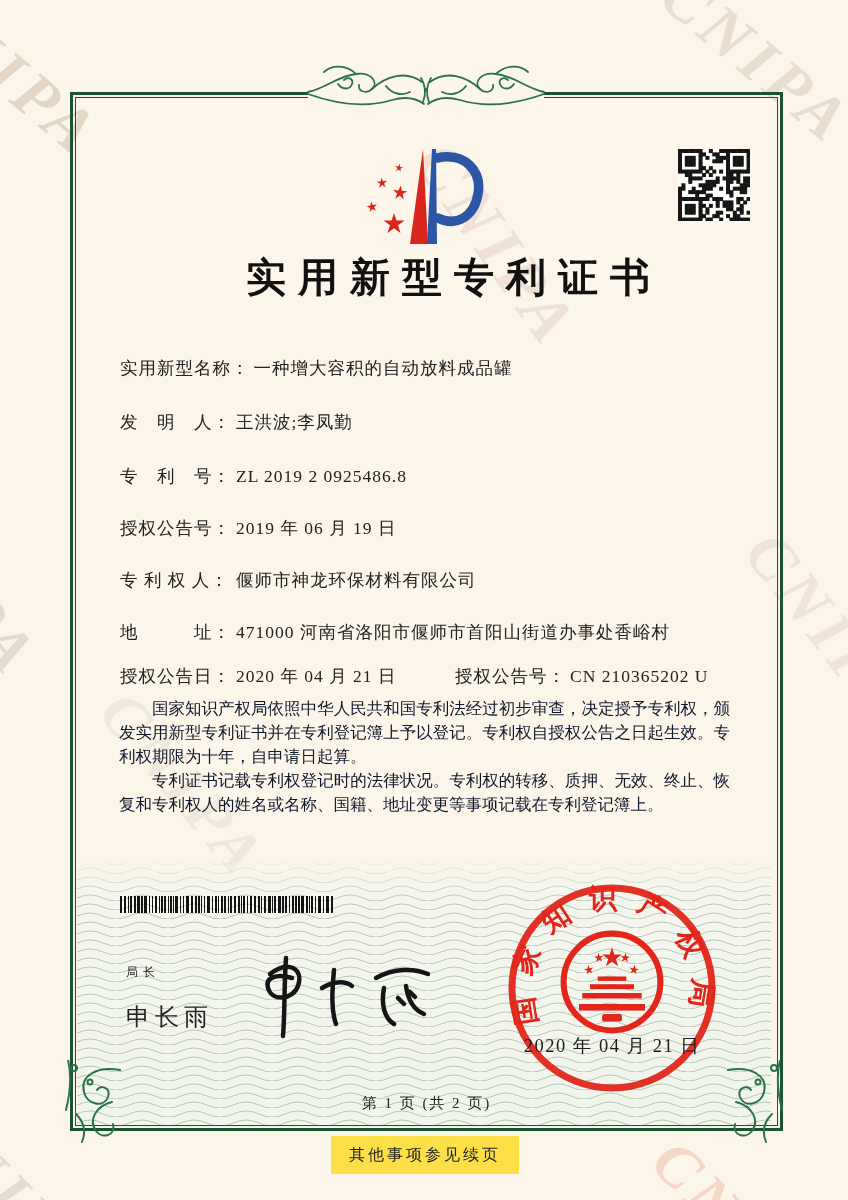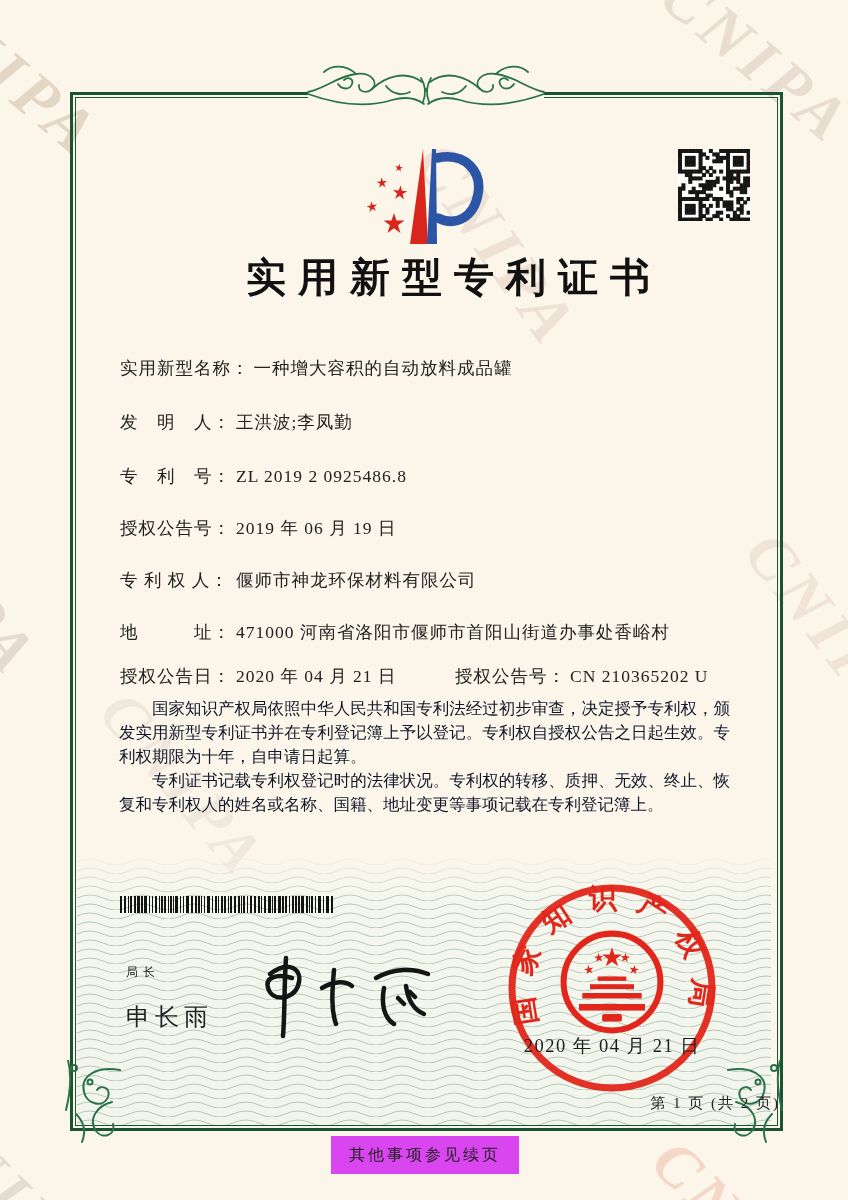--- a/index.html
+++ b/index.html
@@ -48,23 +48,23 @@
   .grant{top:664px}
   .grant .pair2{position:absolute;left:335px;top:0;white-space:nowrap}
   .paras{position:absolute;left:119px;top:697px;width:611px;font-size:16.5px;
          line-height:24px;text-align:justify;color:#0f172a}
   .paras p{margin:0;text-indent:2em}
   .barcode{position:absolute;left:120px;top:896px}
   .director-title{position:absolute;left:126px;top:964px;font-size:12px;letter-spacing:5px}
   .director-name{position:absolute;left:126px;top:1001px;font-size:24px;letter-spacing:5px}
   .signature{position:absolute;left:248px;top:940px}
   .seal{position:absolute;left:500px;top:876px}
-  .page-info{position:absolute;left:73px;top:1094px;width:707px;text-align:right;
+  .page-info{position:absolute;left:73px;top:1094px;width:707px;text-align:center;
              font-size:15px;letter-spacing:2px}
-  .foot-note{position:absolute;left:331px;top:1136px;width:188px;height:38px;background:#d946ef;
+  .foot-note{position:absolute;left:331px;top:1136px;width:188px;height:38px;background:#fde047;
              display:flex;align-items:center;justify-content:center;
              font-size:16px;letter-spacing:3px;z-index:6}
 </style>
 </head>
 <body>
 
 <span class="wm wm1">CNIPA</span>
 <span class="wm wm2">CNIPA</span>
 <span class="wm wm3">CNIPA</span>
 <span class="wm wm4">CNIPA</span>

